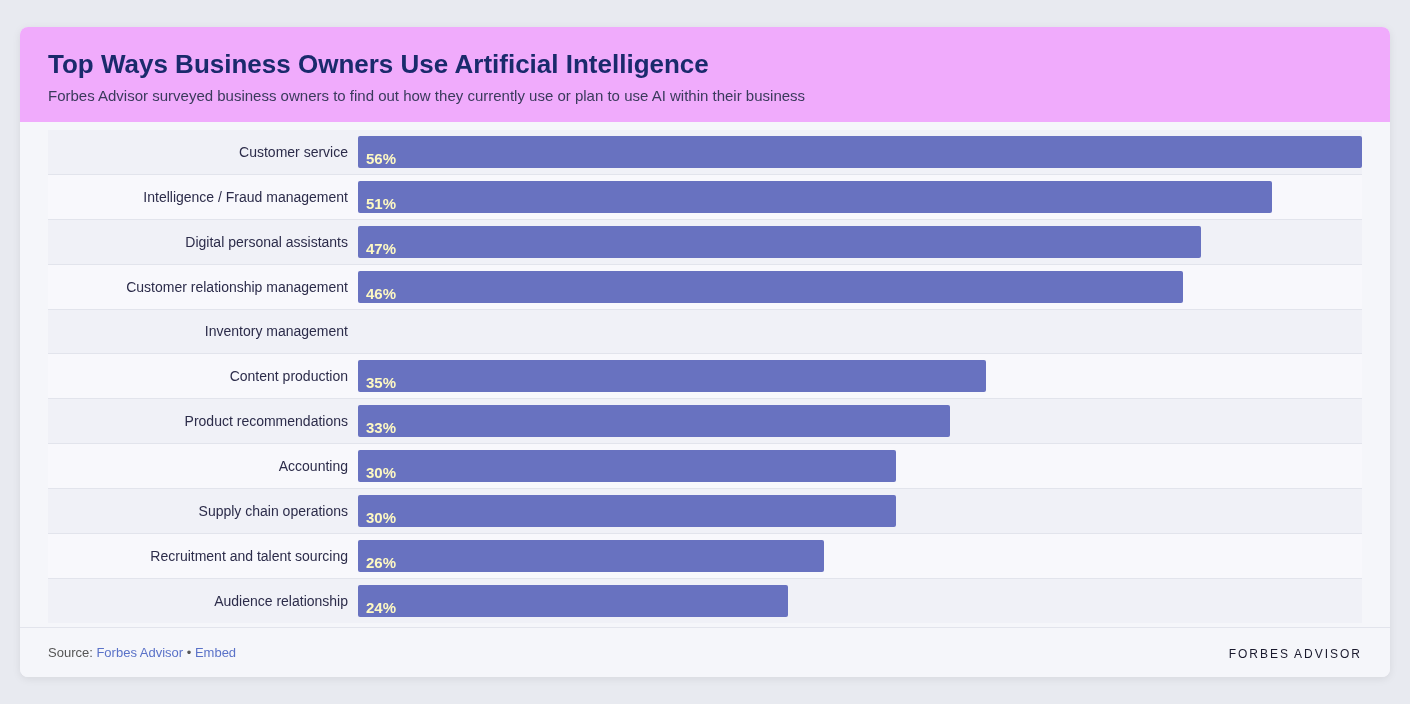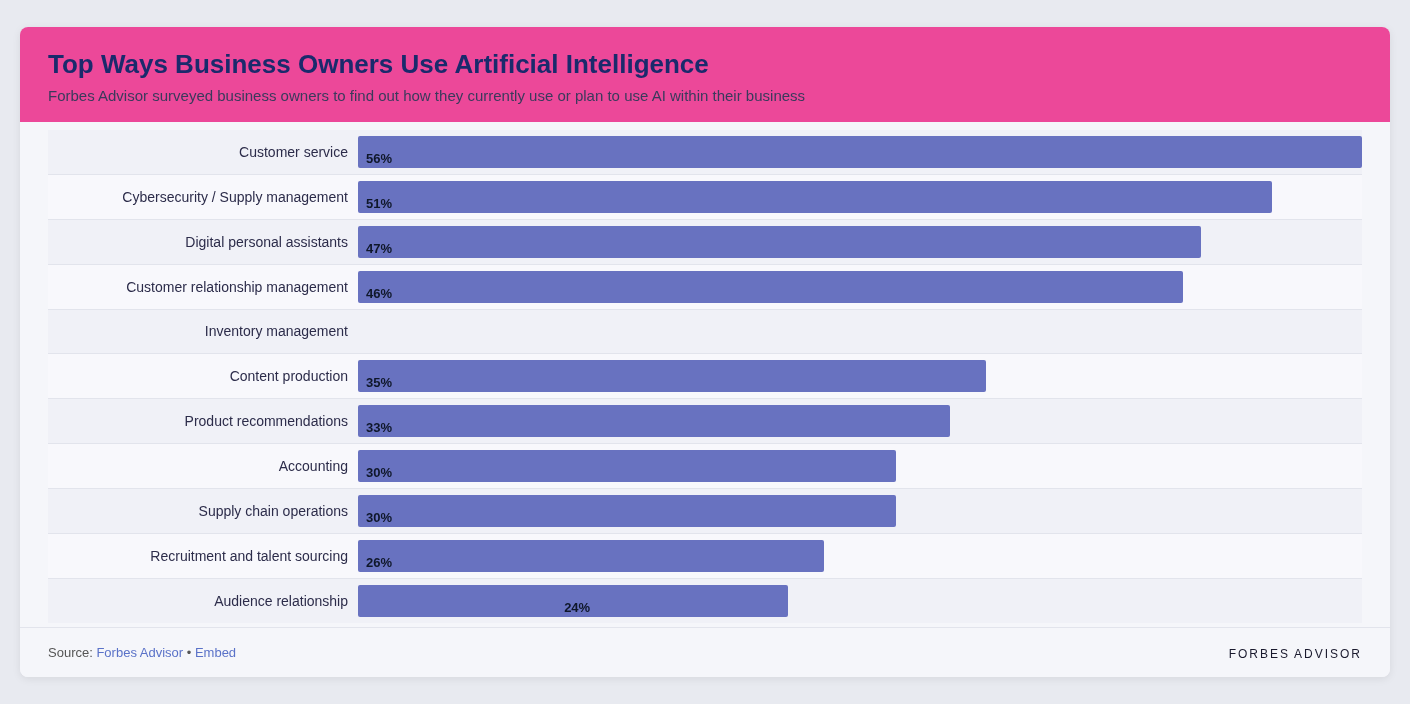--- a/index.html
+++ b/index.html
@@ -14,21 +14,21 @@
     }
     .card {
       background: #f5f6fa;
       border-radius: 8px;
       width: 1370px;
       max-width: 100%;
       overflow: hidden;
       box-shadow: 0 2px 8px rgba(0,0,0,0.08);
     }
     .header {
-      background: #ec4899;
+      background: #f0abfc;
       padding: 22px 28px 18px 28px;
       border-bottom: none;
     }
     .header-title {
       font-size: 26px;
       font-weight: 800;
       color: #1a2a6c;
       line-height: 1.2;
       margin-bottom: 6px;
     }
@@ -75,22 +75,22 @@
     .bar {
       height: 32px;
       background: #6872c0;
       border-radius: 2px;
       display: flex;
       align-items: center;
       padding-left: 8px;
       min-width: 40px;
     }
     .bar-value {
-      color: #0f172a;
-      font-size: 13px;
+      color: #fef9c3;
+      font-size: 15px;
       font-weight: 700;
       white-space: nowrap;
       margin-top: 14px;
     }
     .footer {
       display: flex;
       justify-content: space-between;
       align-items: center;
       padding: 14px 28px;
       background: #f5f6fa;
@@ -131,21 +131,21 @@
   <div class="chart-area" id="chart-rows">
   <div class="bar-row">
         <div class="bar-label">Customer service</div>
         <div class="bar-container">
           <div class="bar" style="width: 100%;">
             <span class="bar-value">56%</span>
           </div>
         </div>
       </div>
       <div class="bar-row">
-        <div class="bar-label">Cybersecurity / Supply management</div>
+        <div class="bar-label">Intelligence / Fraud management</div>
         <div class="bar-container">
           <div class="bar" style="width: 91.0714%;">
             <span class="bar-value">51%</span>
           </div>
         </div>
       </div>
       <div class="bar-row">
         <div class="bar-label">Digital personal assistants</div>
         <div class="bar-container">
           <div class="bar" style="width: 83.9286%;">
@@ -200,21 +200,21 @@
         <div class="bar-label">Recruitment and talent sourcing</div>
         <div class="bar-container">
           <div class="bar" style="width: 46.4286%;">
             <span class="bar-value">26%</span>
           </div>
         </div>
       </div>
       <div class="bar-row">
         <div class="bar-label">Audience relationship</div>
         <div class="bar-container">
-          <div class="bar" style="width: 42.8571%; justify-content: center;">
+          <div class="bar" style="width: 42.8571%;">
             <span class="bar-value">24%</span>
           </div>
         </div>
       </div>
     </div>
   <div class="footer">
     <div class="footer-source">
       <span>Source: </span><a class="footer-link">Forbes Advisor</a><span> • </span><a class="footer-link">Embed</a>
     </div>
     <div class="footer-logo">

